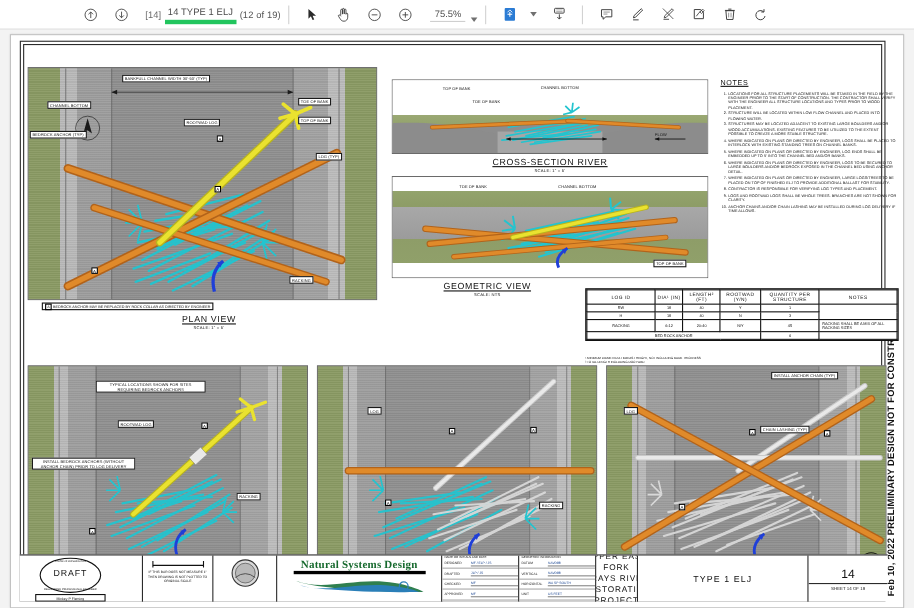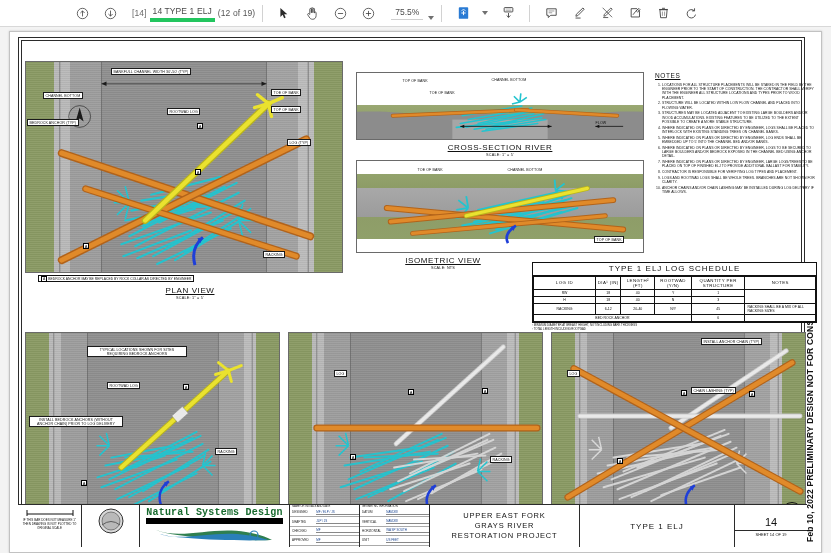--- a/index.html
+++ b/index.html
@@ -312,22 +312,22 @@
     position: absolute; left: 0; right: 0; text-align: center;
     font-size: 2.4px; color: #111;
   }
   .seal-name {
     position: absolute; left: 14px; top: 35px;
     width: 64px; border: 1px solid #111; text-align: center;
     font-size: 3.2px; color: #111; padding: .5px 0;
   }
   .nsd-logo {
     font-size: 10px; color: #176a2e; font-weight: bold;
-    font-family: Liberation Mono, monospace;
-    border-bottom: 6px solid #000000;
+    font-family: Liberation Serif, serif;
+    border-bottom: 3px solid #000000;
     letter-spacing: .2px;
   }
   .meta-row {
     display: flex; border-bottom: 1px solid #aaa; height: 9.4px; align-items: center;
   }
   .meta-row .k { width: 38%; padding-left: 2px; color: #222; }
   .meta-row .v { width: 62%; color: #15418f; border-bottom: 1px solid #888; }
   .meta-hdr { font-size: 2.7px; color: #111; padding-left: 2px; }
   .tb-colsplit { display: flex; height: 100%; }
   .tb-colsplit > div { flex: 1; border-right: 1px solid #2b2b2b; }
@@ -648,42 +648,41 @@
         <path d="M152 84 C148 76 154 70 160 66" stroke="#1f3fd8" stroke-width="2.6" fill="none"></path>
         <path d="M160 66 l-5 1.2 l2.6 4.4 z" fill="#1f3fd8"></path>
       </svg>
     </div>
     <div class="cadlabel nb" style="left:60px; top:7px;">TOE OF BANK</div>
     <div class="cadlabel nb" style="left:150px; top:7px;">CHANNEL BOTTOM</div>
     <div class="cadlabel" style="left:238px; top:76px;">TOP OF BANK</div>
   </div>
 
   <div class="viewtitle" style="left:373px; top:224px; width:120px;">
-    <span class="t">ISOMETRIC VIEW</span>
+    <span class="t">GEOMETRIC VIEW</span>
     <span class="s">SCALE: NTS</span>
   </div>
 
   <div id="notes">
     <h4>NOTES</h4>
     <ol>
       <li>LOCATIONS FOR ALL STRUCTURE PLACEMENTS WILL BE STAKED IN THE FIELD BY THE ENGINEER PRIOR TO THE START OF CONSTRUCTION. THE CONTRACTOR SHALL VERIFY WITH THE ENGINEER ALL STRUCTURE LOCATIONS AND TYPES PRIOR TO WOOD PLACEMENT.</li>
       <li>STRUCTURE WILL BE LOCATED WITHIN LOW FLOW CHANNEL AND PLACED INTO FLOWING WATER.</li>
       <li>STRUCTURES MAY BE LOCATED ADJACENT TO EXISTING LARGE BOULDERS AND/OR WOOD ACCUMULATIONS. EXISTING FEATURES TO BE UTILIZED TO THE EXTENT POSSIBLE TO CREATE A MORE STABLE STRUCTURE.</li>
       <li>WHERE INDICATED ON PLANS OR DIRECTED BY ENGINEER, LOGS SHALL BE PLACED TO INTERLOCK WITH EXISTING STANDING TREES ON CHANNEL BANKS.</li>
       <li>WHERE INDICATED ON PLANS OR DIRECTED BY ENGINEER, LOG ENDS SHALL BE EMBEDDED UP TO 5' INTO THE CHANNEL BED AND/OR BANKS.</li>
       <li>WHERE INDICATED ON PLANS OR DIRECTED BY ENGINEER, LOGS TO BE SECURED TO LARGE BOULDERS AND/OR BEDROCK EXPOSED IN THE CHANNEL BED USING ANCHOR DETAIL.</li>
       <li>WHERE INDICATED ON PLANS OR DIRECTED BY ENGINEER, LARGE LOGS/TREES TO BE PLACED ON TOP OF FINISHED ELJ TO PROVIDE ADDITIONAL BALLAST FOR STABILITY.</li>
       <li>CONTRACTOR IS RESPONSIBLE FOR VERIFYING LOG TYPES AND PLACEMENT.</li>
       <li>LOGS AND ROOTWAD LOGS SHALL BE WHOLE TREES. BRANCHES ARE NOT SHOWN FOR CLARITY.</li>
       <li>ANCHOR CHAINS AND/OR CHAIN LASHING MAY BE INSTALLED DURING LOG DELIVERY IF TIME ALLOWS.</li>
     </ol>
   </div>
 
   <div id="schedule">
-    <div class="sch-title">TYPE 1 ELJ LOG SCHEDULE</div>
     <table>
       <thead>
         <tr>
           <th style="width:22%">LOG ID</th>
           <th style="width:9%">DIA¹ (IN)</th>
           <th style="width:12%">LENGTH² (FT)</th>
           <th style="width:13%">ROOTWAD (Y/N)</th>
           <th style="width:19%">QUANTITY PER STRUCTURE</th>
           <th style="width:25%">NOTES</th>
         </tr>
@@ -877,20 +876,29 @@
     <span style="text-decoration:underline;">TYPE 1 ELJ</span>
     <span class="s">SCALE: AS NOTED</span>
   </div>
   <div class="detail-bubble" style="right:18px; bottom:28px;">
     <div class="top">1</div>
     <div class="bot">14</div>
   </div>
 
   <div id="titleblock">
 
+    <div class="tb-cell" id="tb-stamp">
+      <div class="draft-seal">
+        <div class="ring"></div>
+        <div class="sm" style="top:2px;">STATE OF WASHINGTON</div>
+        <div class="dtxt">DRAFT</div>
+        <div class="sm" style="bottom:2px;">REGISTERED PROFESSIONAL ENGINEER</div>
+      </div>
+      <div class="seal-name">Mickey P Fleming</div>
+    </div>
 
     <div class="tb-cell" id="tb-bar">
       <svg width="52" height="8" viewBox="0 0 52 8" style="margin-top:2px;">
         <line x1="3" y1="5" x2="49" y2="5" stroke="#111" stroke-width="1"></line>
         <line x1="3" y1="1" x2="3" y2="7" stroke="#111" stroke-width="1"></line>
         <line x1="49" y1="1" x2="49" y2="7" stroke="#111" stroke-width="1"></line>
       </svg>
       <div style="padding:1px 3px; line-height:1.25;">IF THIS BAR DOES NOT MEASURE 1" THEN DRAWING IS NOT PLOTTED TO ORIGINAL SCALE</div>
     </div>
 

